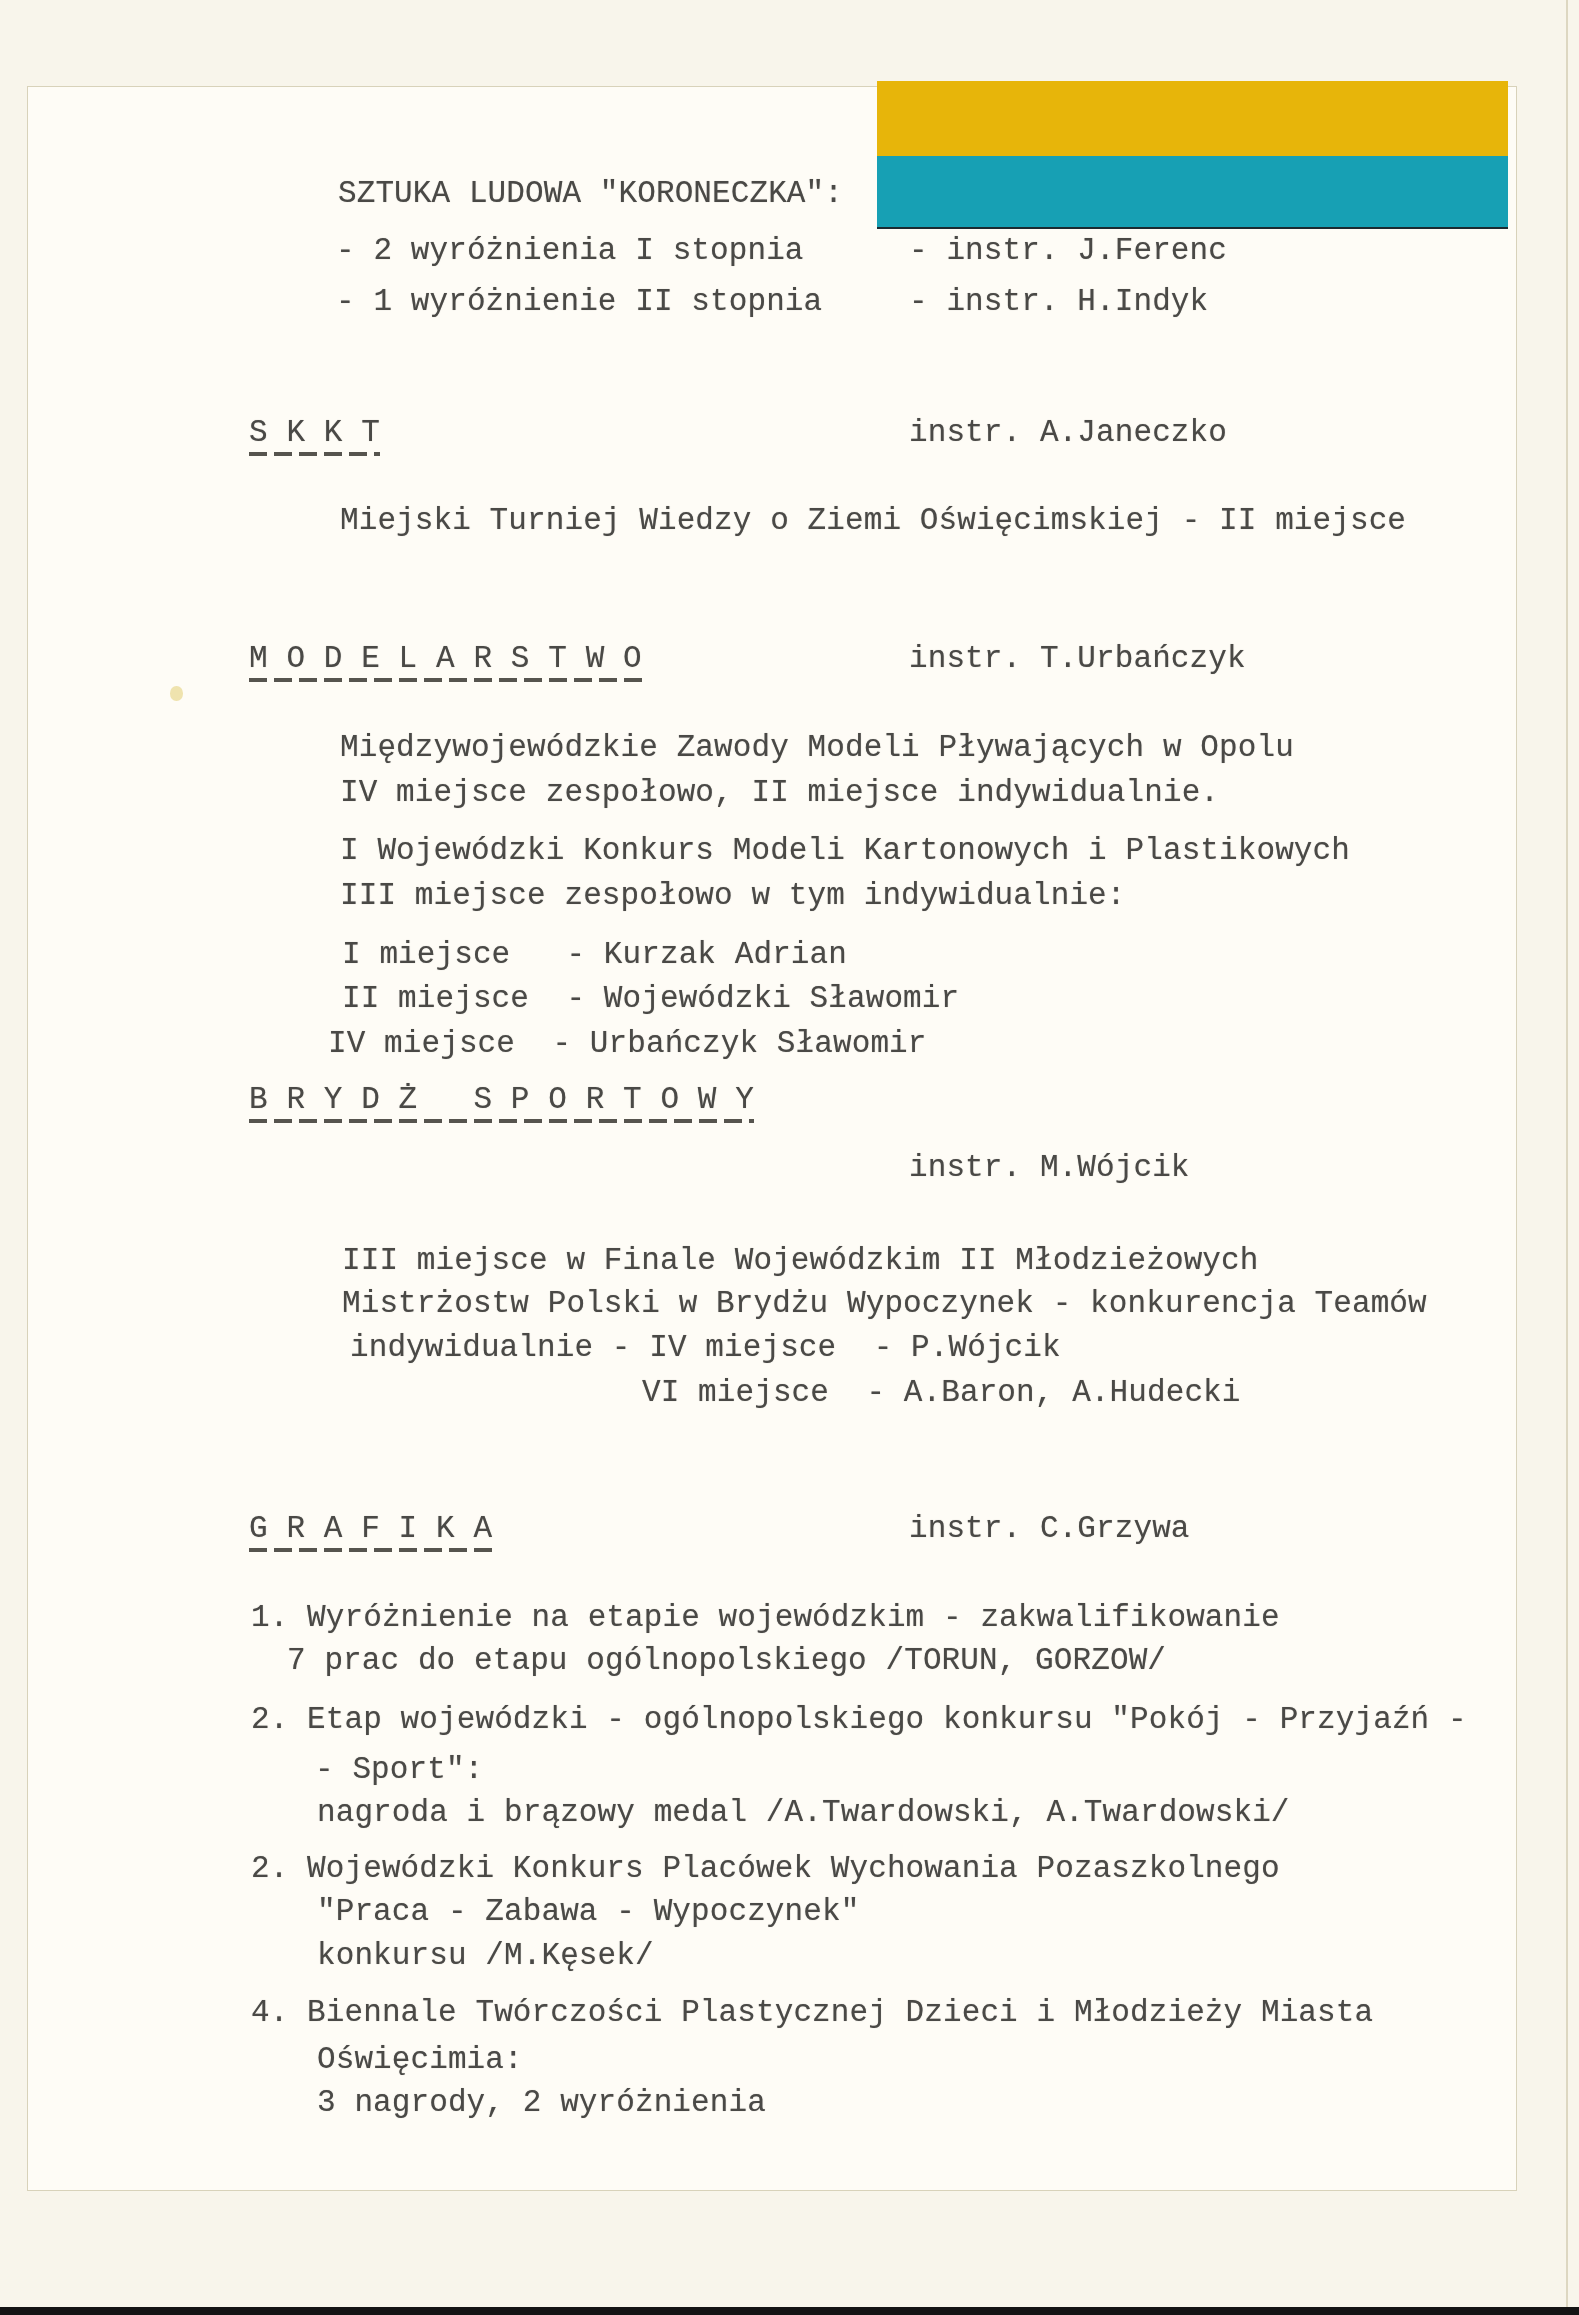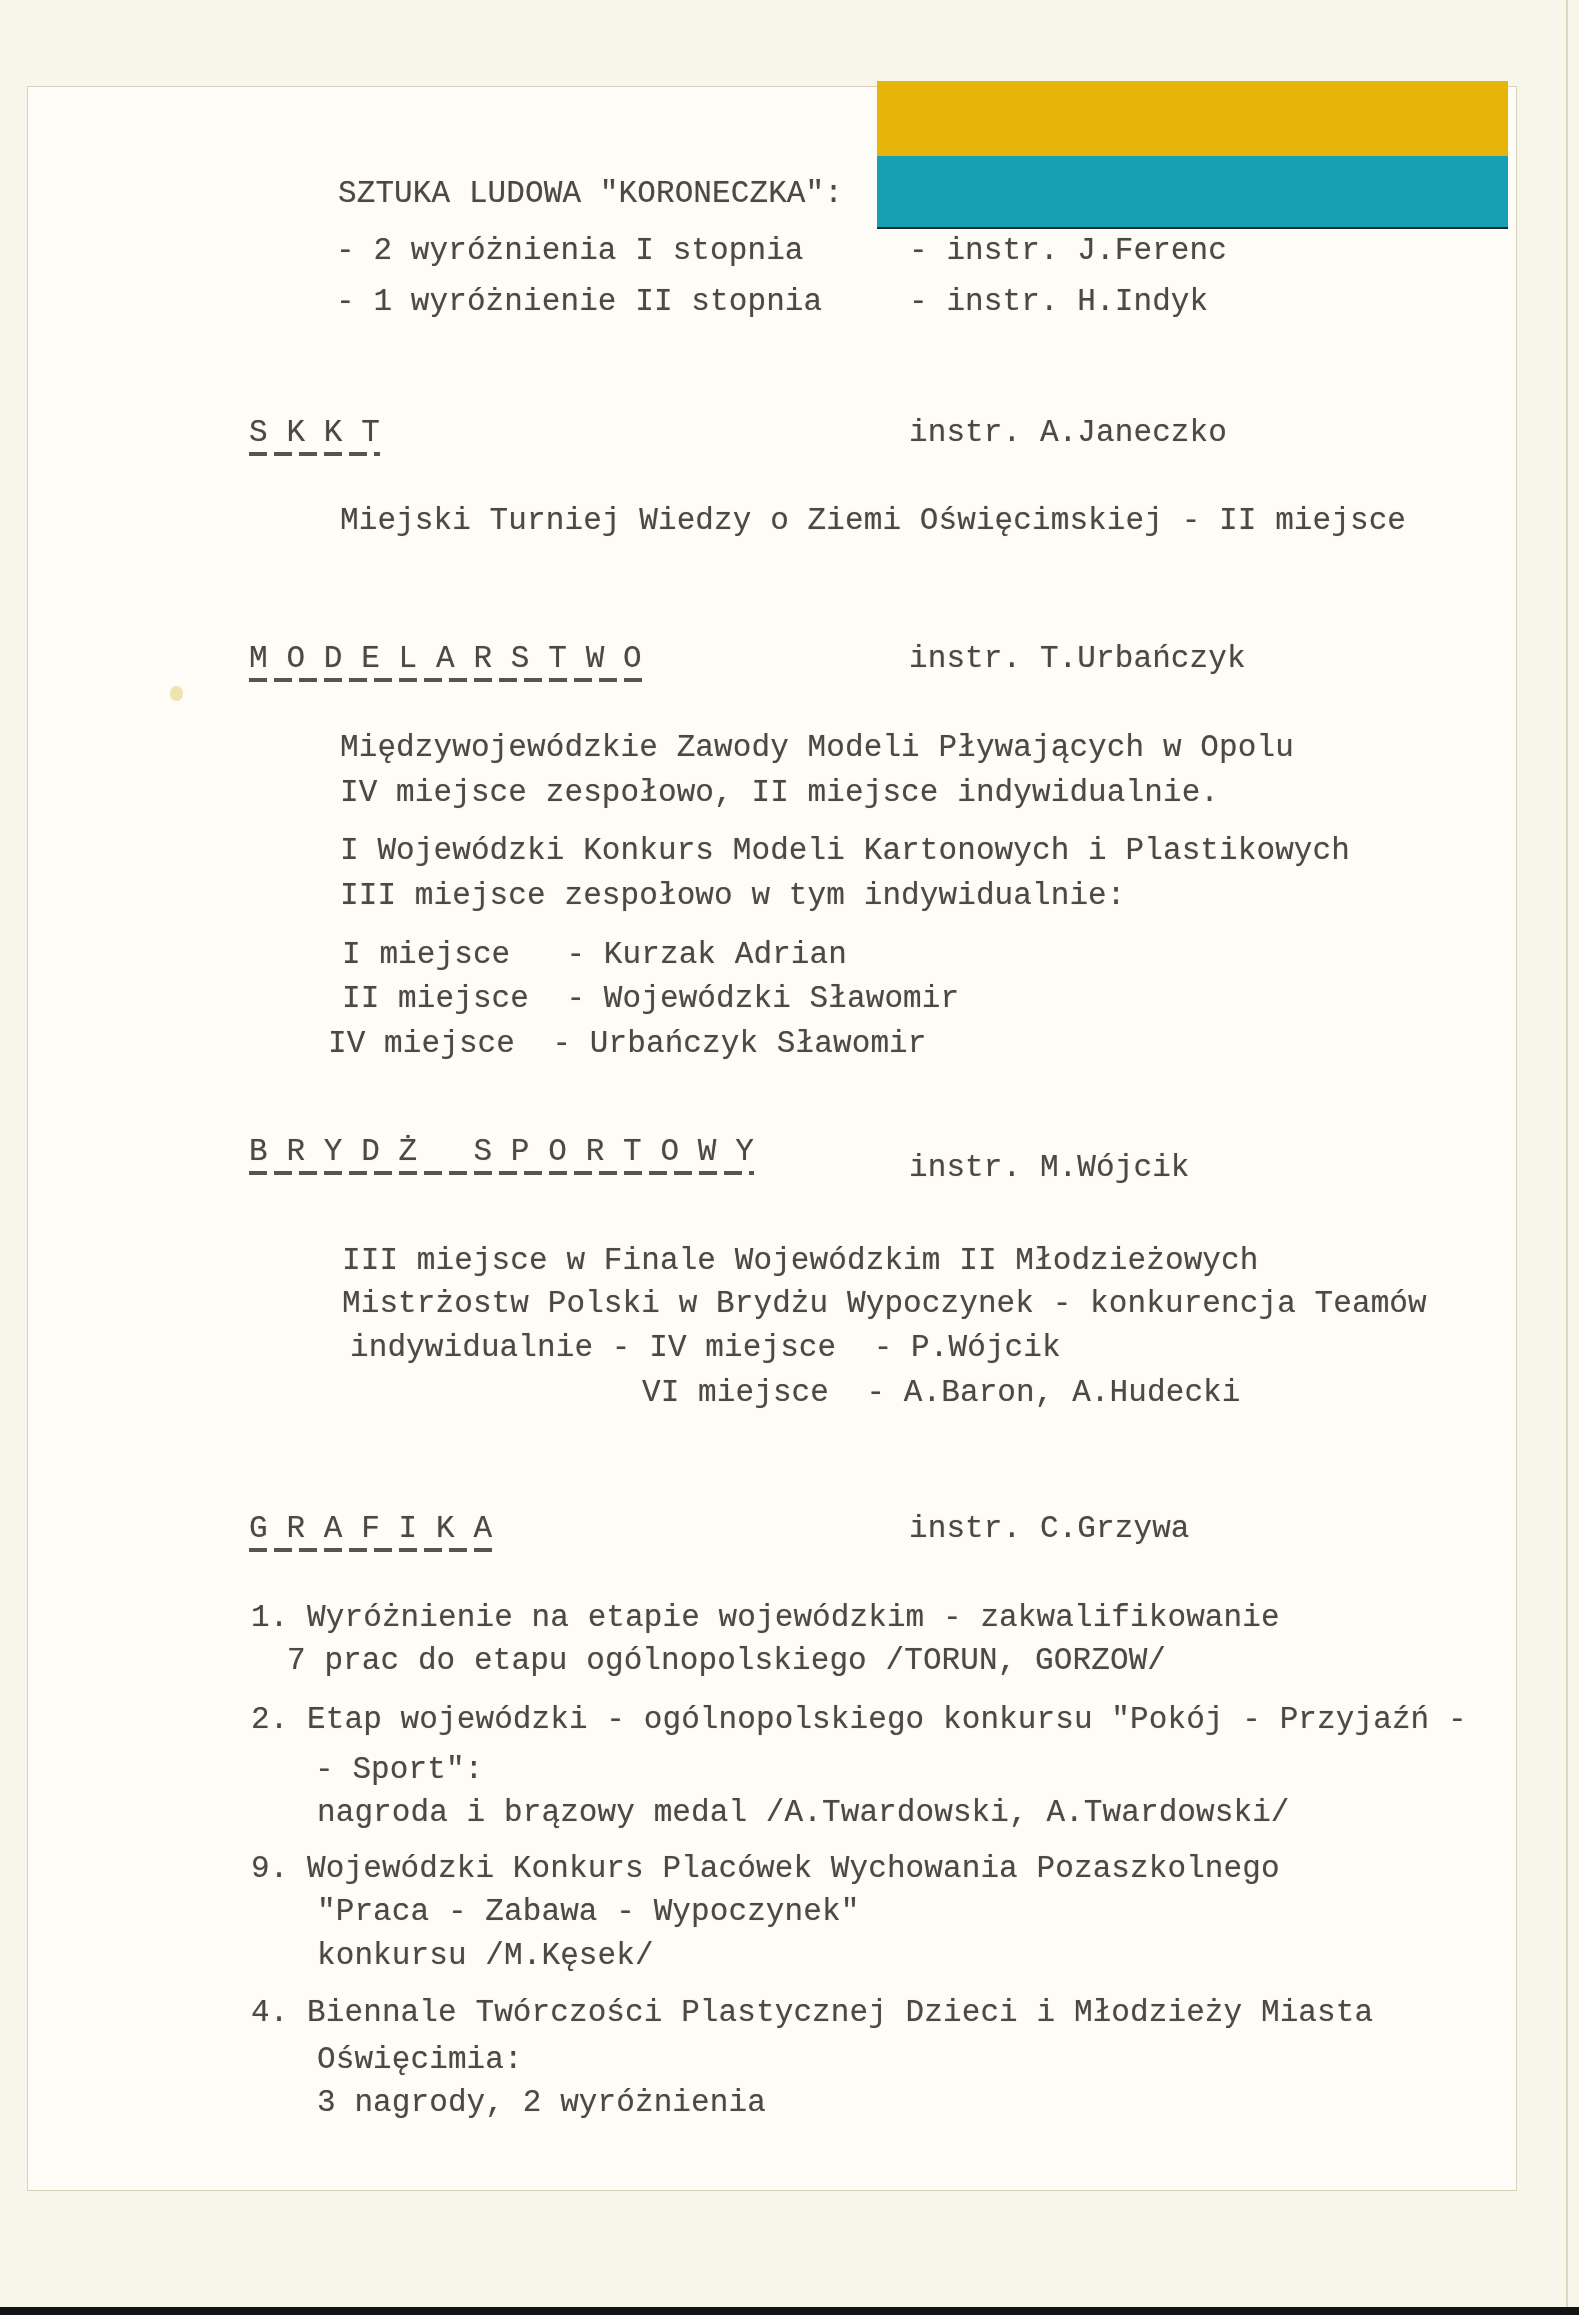--- a/index.html
+++ b/index.html
@@ -71,35 +71,35 @@
 <div class="txt hd" style="left:249px;top:643px">M O D E L A R S T W O</div>
 <div class="txt" style="left:909px;top:643px">instr. T.Urbańczyk</div>
 <div class="txt" style="left:340px;top:732px">Międzywojewódzkie Zawody Modeli Pływających w Opolu</div>
 <div class="txt" style="left:340px;top:777px">IV miejsce zespołowo, II miejsce indywidualnie.</div>
 <div class="txt" style="left:340px;top:835px">I Wojewódzki Konkurs Modeli Kartonowych i Plastikowych</div>
 <div class="txt" style="left:340px;top:880px">III miejsce zespołowo w tym indywidualnie:</div>
 <div class="txt" style="left:342px;top:939px">I miejsce   - Kurzak Adrian</div>
 <div class="txt" style="left:342px;top:983px">II miejsce  - Wojewódzki Sławomir</div>
 <div class="txt" style="left:328px;top:1028px">IV miejsce  - Urbańczyk Sławomir</div>
 
-<div class="txt hd" style="left:249px;top:1136px">B R Y D Ż   S P O R T O W Y</div>
+<div class="txt hd" style="left:249px;top:1084px">B R Y D Ż   S P O R T O W Y</div>
 <div class="txt" style="left:909px;top:1152px">instr. M.Wójcik</div>
 <div class="txt" style="left:342px;top:1245px">III miejsce w Finale Wojewódzkim II Młodzieżowych</div>
 <div class="txt" style="left:342px;top:1288px">Mistrżostw Polski w Brydżu Wypoczynek - konkurencja Teamów</div>
 <div class="txt" style="left:350px;top:1332px">indywidualnie - IV miejsce  - P.Wójcik</div>
 <div class="txt" style="left:642px;top:1377px">VI miejsce  - A.Baron, A.Hudecki</div>
 
 <div class="txt hd" style="left:249px;top:1513px">G R A F I K A</div>
 <div class="txt" style="left:909px;top:1513px">instr. C.Grzywa</div>
 <div class="txt" style="left:251px;top:1602px">1. Wyróżnienie na etapie wojewódzkim - zakwalifikowanie</div>
 <div class="txt" style="left:287px;top:1645px">7 prac do etapu ogólnopolskiego /TORUN, GORZOW/</div>
 <div class="txt" style="left:251px;top:1704px">2. Etap wojewódzki - ogólnopolskiego konkursu "Pokój - Przyjaźń -</div>
 <div class="txt" style="left:315px;top:1754px">- Sport":</div>
 <div class="txt" style="left:317px;top:1797px">nagroda i brązowy medal /A.Twardowski, A.Twardowski/</div>
-<div class="txt" style="left:251px;top:1853px">9. Wojewódzki Konkurs Placówek Wychowania Pozaszkolnego</div>
+<div class="txt" style="left:251px;top:1853px">2. Wojewódzki Konkurs Placówek Wychowania Pozaszkolnego</div>
 <div class="txt" style="left:317px;top:1896px">"Praca - Zabawa - Wypoczynek"</div>
 <div class="txt" style="left:317px;top:1940px">konkursu /M.Kęsek/</div>
 <div class="txt" style="left:251px;top:1997px">4. Biennale Twórczości Plastycznej Dzieci i Młodzieży Miasta</div>
 <div class="txt" style="left:317px;top:2044px">Oświęcimia:</div>
 <div class="txt" style="left:317px;top:2087px">3 nagrody, 2 wyróżnienia</div>
 
 <div class="scan-bottom-band"></div>
 
 
 </body></html>

